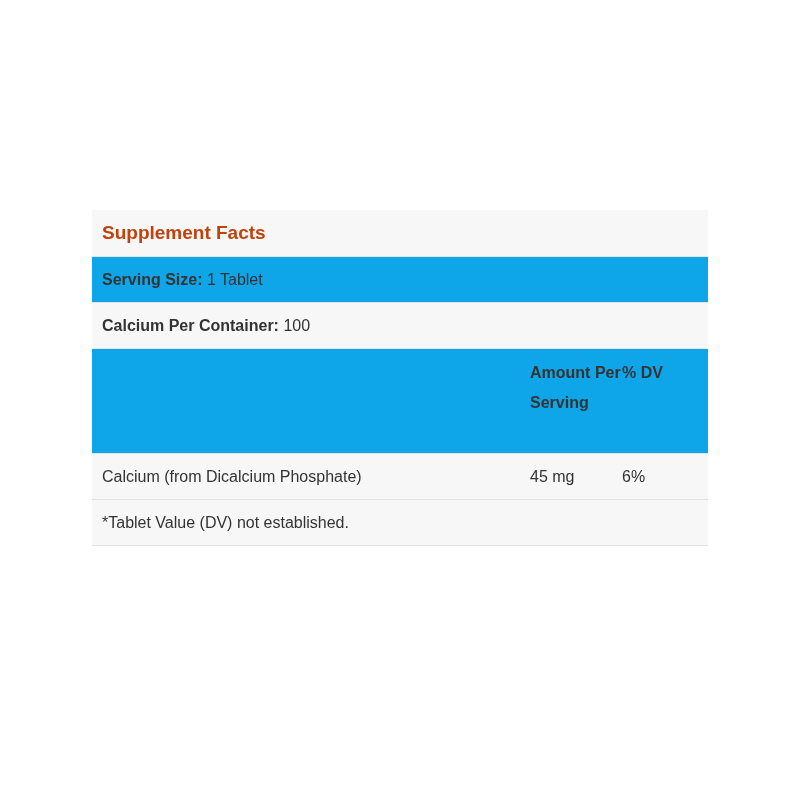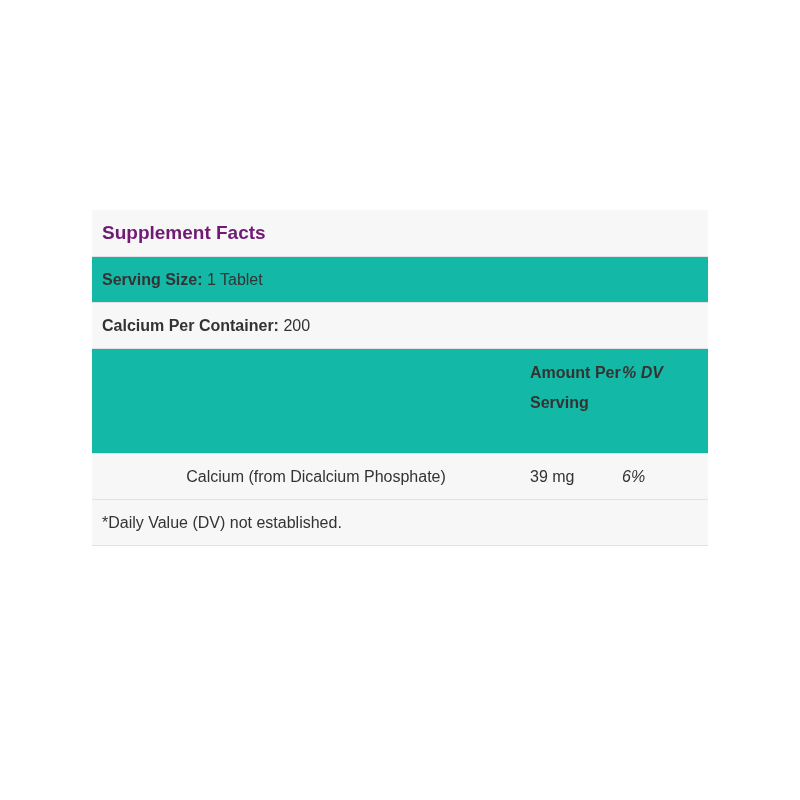--- a/index.html
+++ b/index.html
@@ -15,42 +15,42 @@
     position: absolute;
     left: 92px;
     top: 210px;
     width: 616px;
     font-size: 16px;
   }
   .row {
     display: flex;
     align-items: center;
     border-bottom: 1px solid #e2e2e2;
-    background: #14b8a6;
+    background: #0ea5e9;
   }
   .row.stripe { background: #f7f7f7; }
   .title-row {
     height: 47px;
     font-size: 19px;
     font-weight: bold;
-    color: #701a75;
+    color: #c2410c;
     padding-left: 10px;
   }
   .info-row { height: 46px; padding-left: 10px; }
   .info-label { font-weight: bold; }
   .header-row {
     height: 105px;
     align-items: flex-start;
     padding-top: 9px;
     font-weight: bold;
     justify-content: flex-end;
   }
-  .name-cell { flex: 1; padding-left: 10px; text-align: center; }
+  .name-cell { flex: 1; padding-left: 10px; }
   .amount-cell { width: 92px; flex-shrink: 0; }
-  .dv-cell { width: 86px; flex-shrink: 0; font-style: italic; }
+  .dv-cell { width: 86px; flex-shrink: 0; }
   .header-row .amount-cell { line-height: 30px; }
   .header-row .dv-cell { line-height: 30px; }
   .data-row { height: 46px; }
   .footnote-row { height: 46px; padding-left: 10px; }
 </style>
 </head>
 <body>
 
 <div class="facts-table">
 
@@ -59,34 +59,34 @@
   </div>
 
   <div class="row info-row">
     <span>
       <span class="info-label">Serving Size:</span><span> 1 Tablet</span>
     </span>
   </div>
 
   <div class="row stripe info-row">
     <span>
-      <span class="info-label">Calcium Per Container:</span><span> 200</span>
+      <span class="info-label">Calcium Per Container:</span><span> 100</span>
     </span>
   </div>
 
   <div class="row header-row">
     <div class="name-cell"></div>
     <div class="amount-cell">Amount Per Serving</div>
     <div class="dv-cell">% DV</div>
   </div>
 
   <div class="row stripe data-row">
     <div class="name-cell">Calcium (from Dicalcium Phosphate)</div>
-    <div class="amount-cell">39 mg</div>
+    <div class="amount-cell">45 mg</div>
     <div class="dv-cell">6%</div>
   </div>
 
 
   <div class="row stripe footnote-row">
-    <span>*Daily Value (DV) not established.</span>
+    <span>*Tablet Value (DV) not established.</span>
   </div>
 
 </div>
 
 </body></html>

